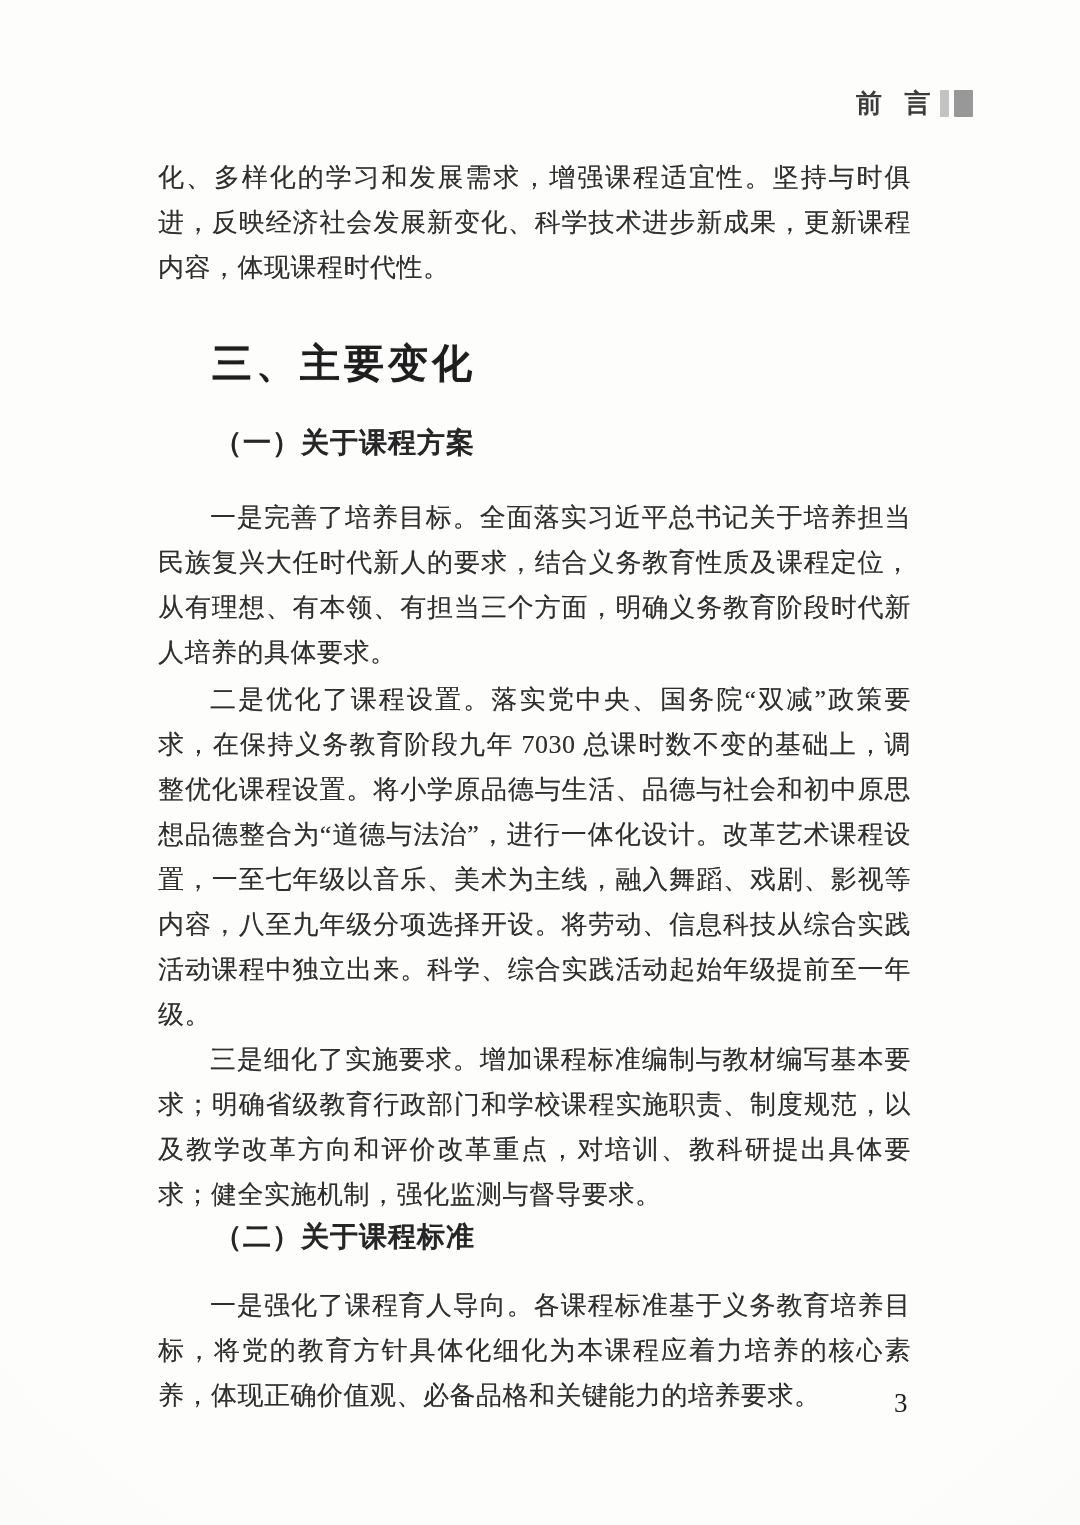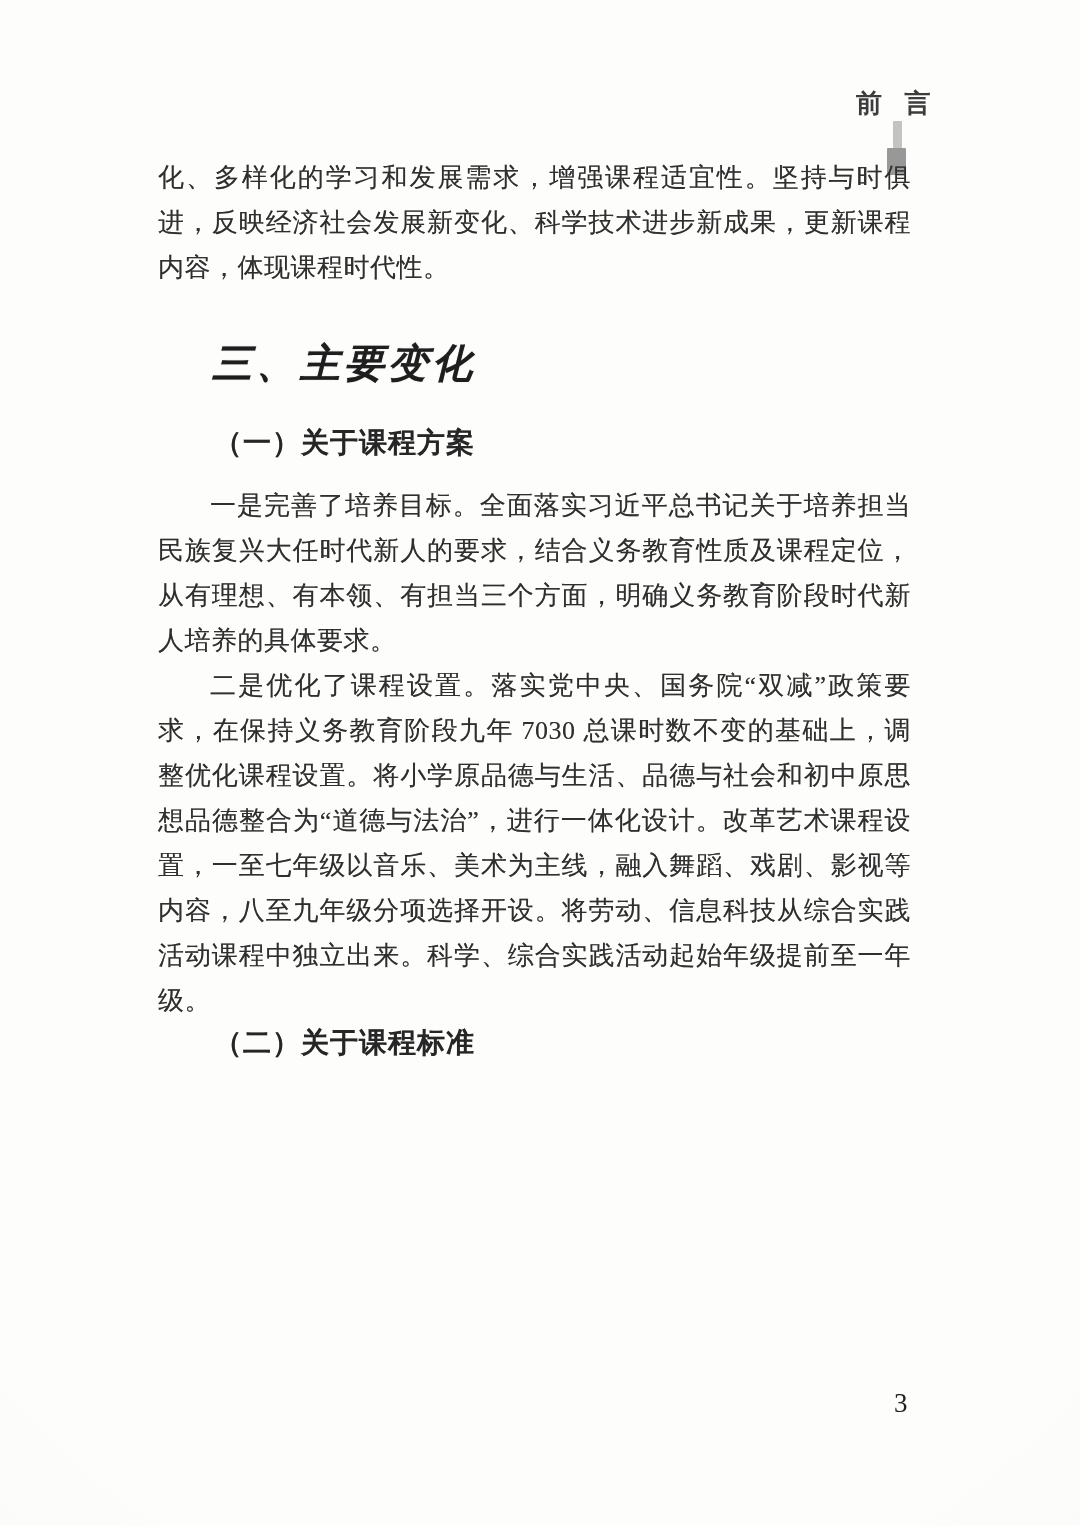--- a/index.html
+++ b/index.html
@@ -15,21 +15,20 @@
     overflow: hidden;
   }
 
   
   .running-header {
     position: absolute;
     top: 86px;
     left: 856px;
     display: flex;
     align-items: center;
-    flex-direction: column;
   }
   .header-title {
     font-size: 26px;
     font-weight: bold;
     color: #3c3c3c;
     letter-spacing: 1px;
     word-spacing: 14px;
     white-space: pre;
   }
   .header-bar { display: inline-block; height: 27px; border-radius: 1px; }
@@ -44,34 +43,33 @@
     width: 753px;
     font-size: 26px;
     line-height: 45px;
     text-align: justify;
     letter-spacing: 0.5px;
     color: #2f2f2f;
     text-shadow: 0 0 0.6px rgba(40,40,40,0.45);
   }
   .para { text-indent: 2em; }
   .para.flush { text-indent: 0; }
-  .para.after-sub { margin-top: 20px; }
+  .para.after-sub { margin-top: 34px; font-family: Liberation Mono, monospace; }
   .para.last-sub  { margin-top: 26px; }
 
   .section-h1 {
     margin-top: 48px;
     padding-left: 54px;
     font-size: 40px;
     line-height: 52px;
     font-weight: bold;
     color: #1e1e1e;
     text-align: left;
     letter-spacing: 4px;
     text-shadow: 0 0 0.8px rgba(20,20,20,0.5);
-    font-style: italic;
   }
   .section-h2 {
     padding-left: 56px;
     font-size: 28px;
     line-height: 40px;
     font-weight: bold;
     font-family: Liberation Serif, serif;
     color: #262626;
     text-align: left;
     letter-spacing: 1px;
@@ -104,21 +102,23 @@
     <p class="para flush">化、多样化的学习和发展需求，增强课程适宜性。坚持与时俱进，反映经济社会发展新变化、科学技术进步新成果，更新课程内容，体现课程时代性。</p>
 
     <h1 class="section-h1">三、主要变化</h1>
 
     <h2 class="section-h2 first">（一）关于课程方案</h2>
 
     <p class="para after-sub">一是完善了培养目标。全面落实习近平总书记关于培养担当民族复兴大任时代新人的要求，结合义务教育性质及课程定位，从有理想、有本领、有担当三个方面，明确义务教育阶段时代新人培养的具体要求。</p>
 
     <p class="para">二是优化了课程设置。落实党中央、国务院“双减”政策要求，在保持义务教育阶段九年 7030 总课时数不变的基础上，调整优化课程设置。将小学原品德与生活、品德与社会和初中原思想品德整合为“道德与法治”，进行一体化设计。改革艺术课程设置，一至七年级以音乐、美术为主线，融入舞蹈、戏剧、影视等内容，八至九年级分项选择开设。将劳动、信息科技从综合实践活动课程中独立出来。科学、综合实践活动起始年级提前至一年级。</p>
 
+    <p class="para">三是细化了实施要求。增加课程标准编制与教材编写基本要求；明确省级教育行政部门和学校课程实施职责、制度规范，以及教学改革方向和评价改革重点，对培训、教科研提出具体要求；健全实施机制，强化监测与督导要求。</p>
 
     <h2 class="section-h2 second">（二）关于课程标准</h2>
 
+    <p class="para last-sub">一是强化了课程育人导向。各课程标准基于义务教育培养目标，将党的教育方针具体化细化为本课程应着力培养的核心素养，体现正确价值观、必备品格和关键能力的培养要求。</p>
 
   </div>
 
   <div class="page-number">3</div>
 
 </div>
 
 </body></html>

